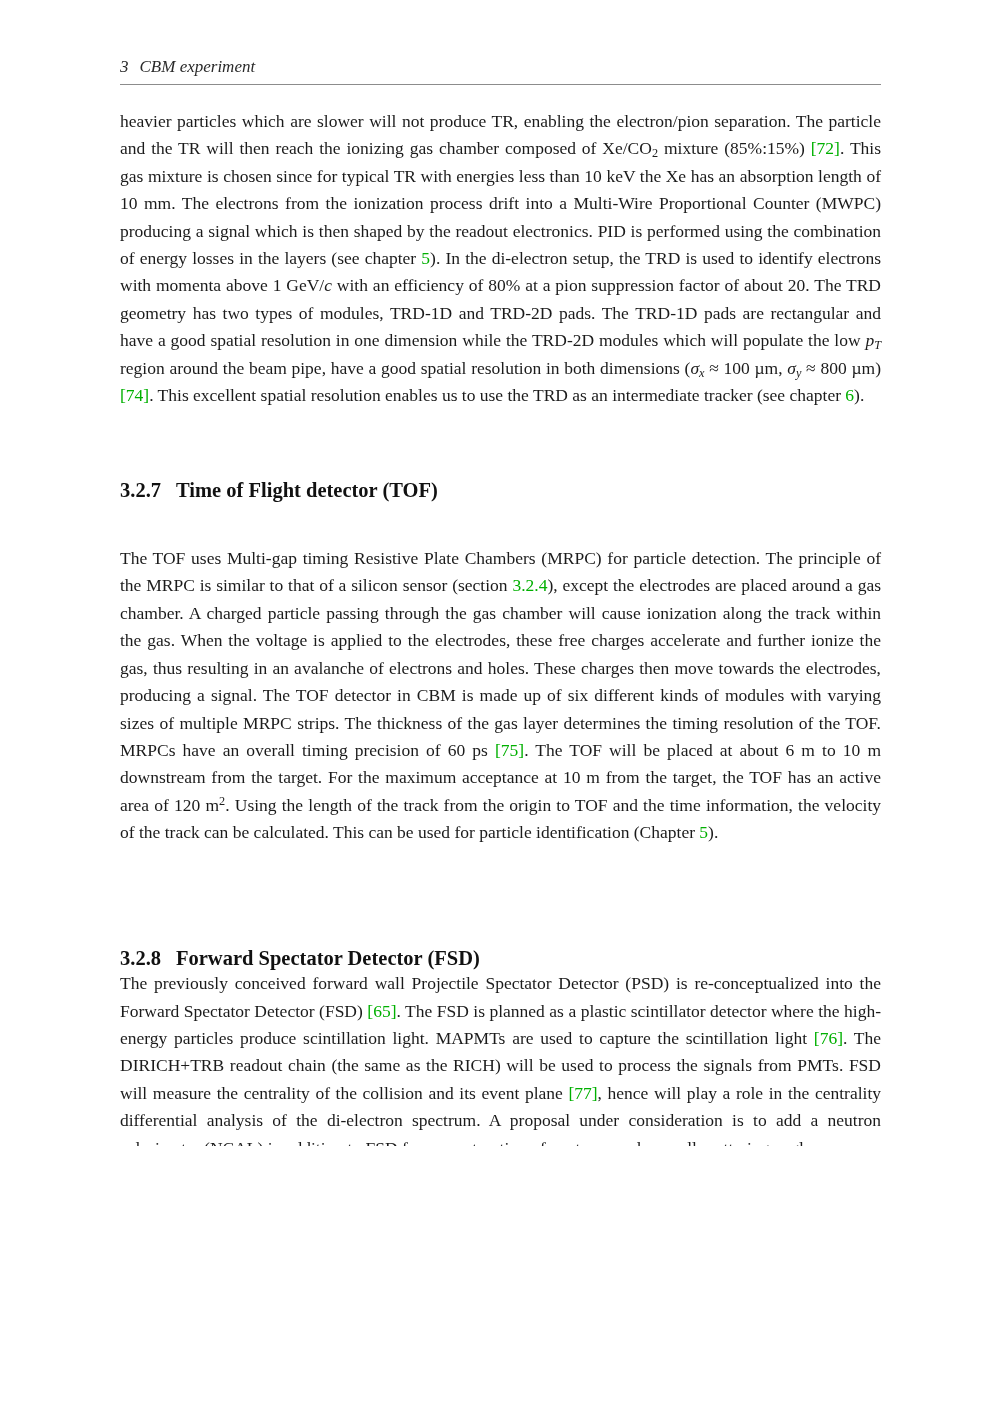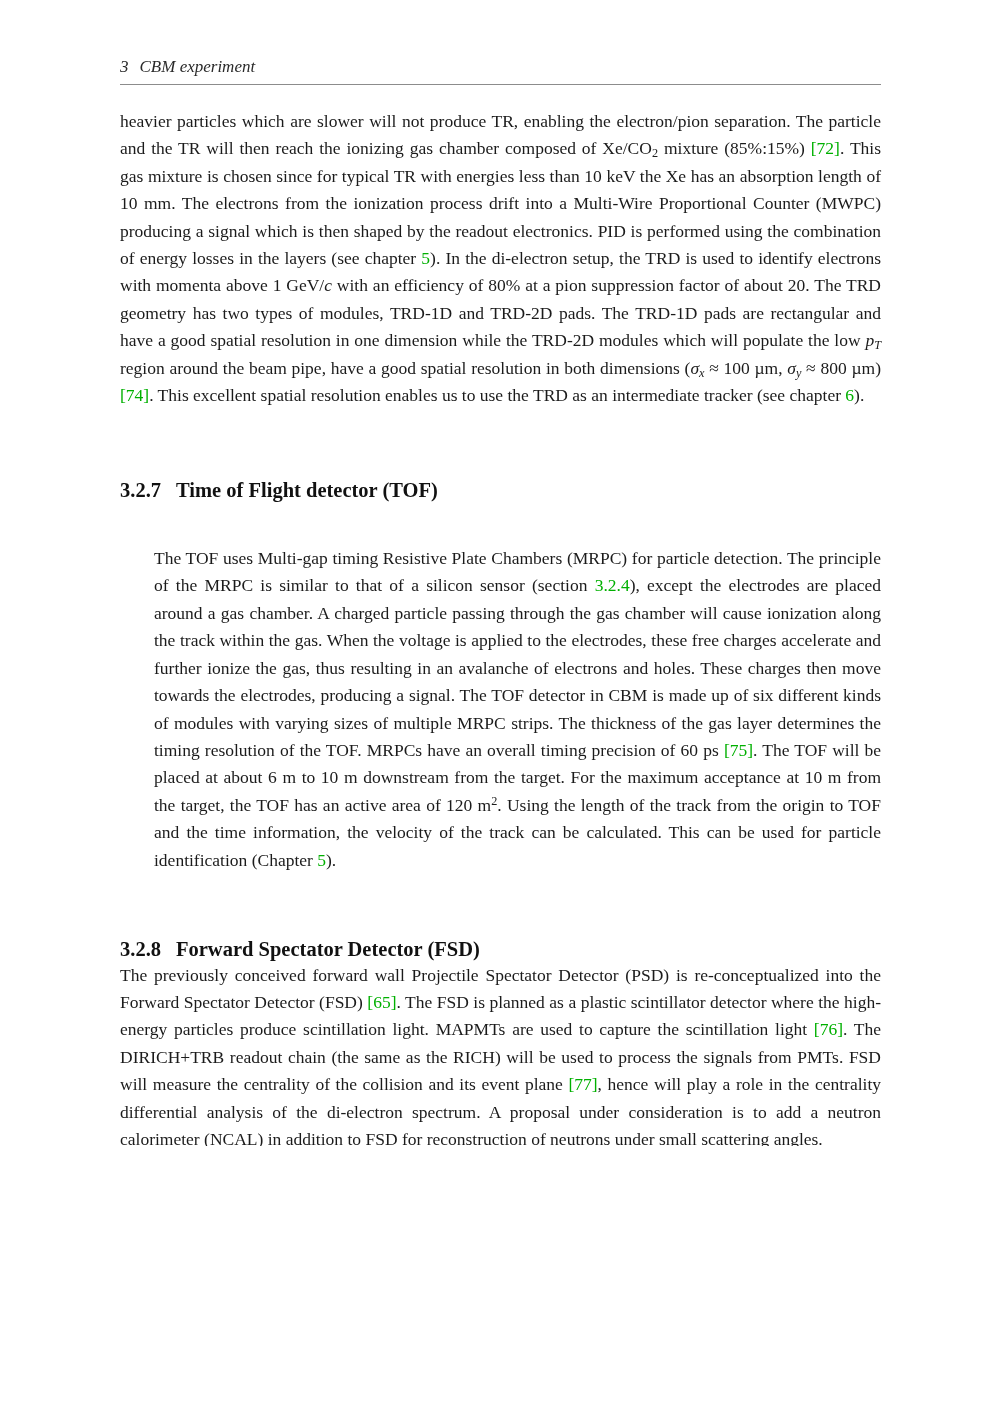--- a/index.html
+++ b/index.html
@@ -34,31 +34,31 @@
     height: 0;
     margin: 7px 0 0 0;
   }
   p.body-par {
     text-align: justify;
     line-height: 27.4px;
     margin: 0;
     hyphens: auto;
   }
   #par-trd { margin-top: 23px; }
-  #par-tof { margin-top: 42px; margin-left: 34px; }
+  #par-tof { margin-top: 42px; }
   #par-fsd { }
   h2.section-heading {
     font-size: 20.5px;
     font-weight: bold;
     color: #111111;
     margin: 0;
     line-height: 1.2;
   }
   #heading-tof { margin-top: 69px; }
-  #heading-fsd { margin-top: 63px; }
+  #heading-fsd { margin-top: 99px; }
   h2.section-heading .sec-num {
     margin-right: 15px;
   }
   .r-link {
     color: var(--link-color, #00b000);
     text-decoration: none;
     cursor: pointer;
   }
   .r-sub, .r-sup {
     font-size: 70%;

